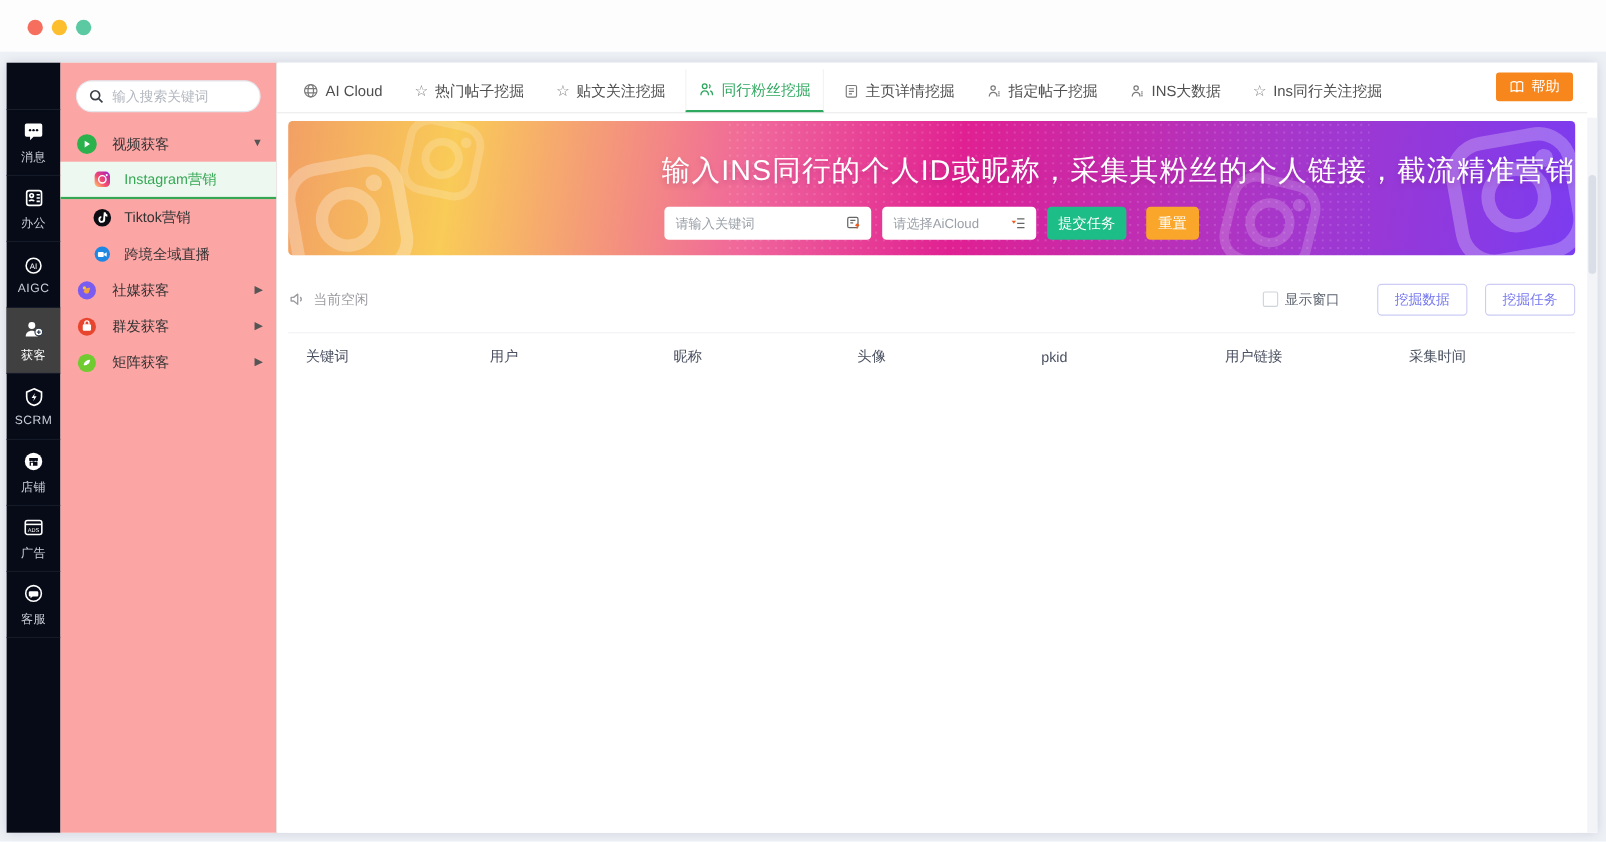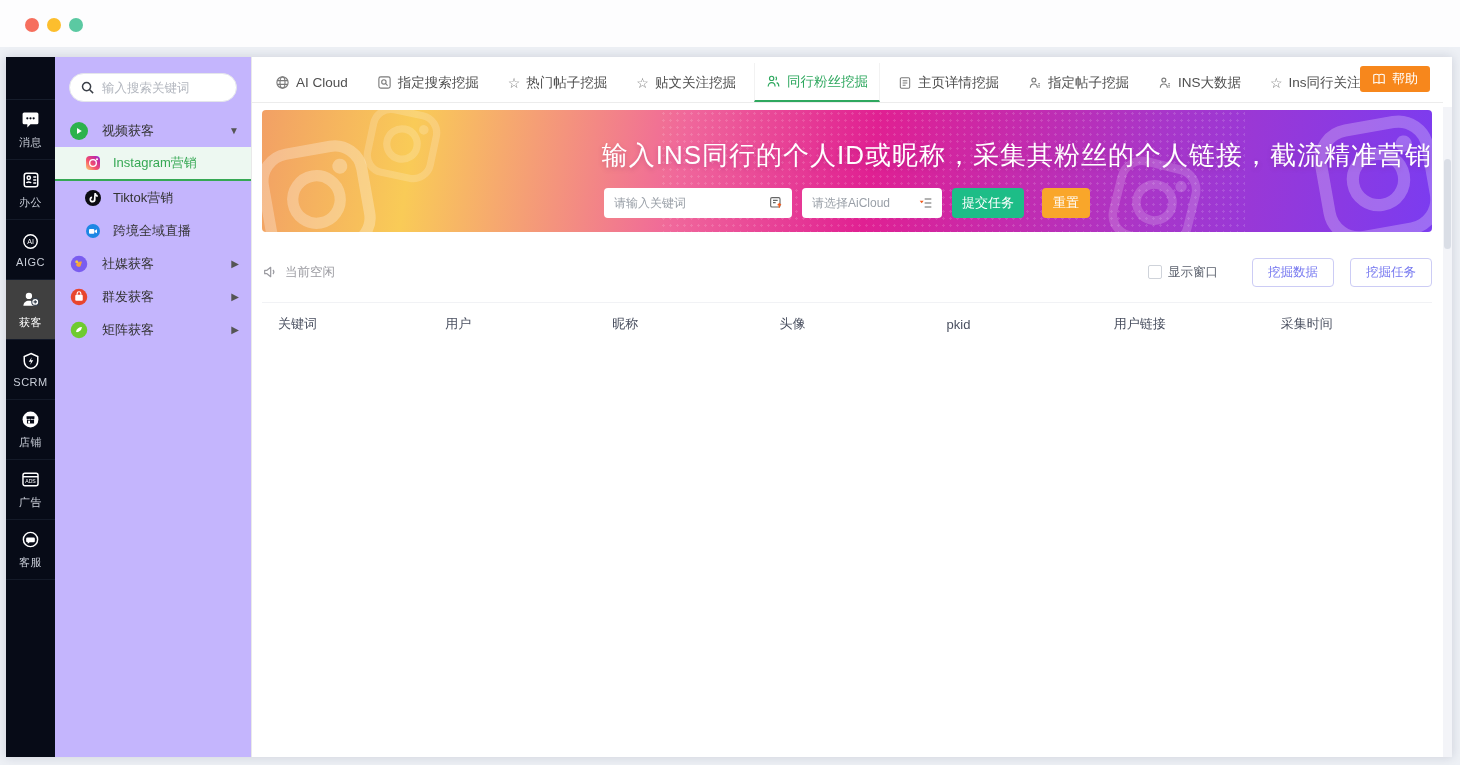--- a/index.html
+++ b/index.html
@@ -19,21 +19,21 @@
   
   .rail { width:49px; background:#070b17; flex:none; display:flex; flex-direction:column; }
   .rail-top { height:43px; border-bottom:1px solid #161d2b; }
   .rail-item { height:60px; display:flex; flex-direction:column; align-items:center; justify-content:center;
                gap:5px; color:#c9ced8; border-bottom:1px solid #141a28; cursor:pointer; }
   .rail-item .ric { width:20px; height:20px; display:flex; align-items:center; justify-content:center; }
   .rail-item .rlabel { font-size:11px; letter-spacing:.5px; }
   .rail-item.active { background:#404040; color:#fff; }
 
   
-  .menu { width:197px; flex:none; background:#c4b5fd; border-right:1px solid #e9e9e9; padding-top:16px; }
+  .menu { width:197px; flex:none; background:#fca5a5; border-right:1px solid #e9e9e9; padding-top:16px; }
   .search-box { margin:0 14px 12px 14px; height:29px; border:1px solid #e4e6eb; border-radius:16px;
                 display:flex; align-items:center; padding:0 10px; gap:7px; background:#fff; }
   .search-box input { border:none; outline:none; width:120px; font-size:12.5px; color:#333; background:transparent; }
   .search-box input::placeholder { color:#b3b7bf; }
   .m-row { height:33px; display:flex; align-items:center; padding:0 12px 0 15px; cursor:pointer; position:relative; font-size:13px; color:#333; }
   .m-row .mic { width:18px; height:18px; flex:none; display:flex; align-items:center; justify-content:center; }
   .m-row .mlabel { margin-left:14px; flex:1; white-space:nowrap; }
   .m-row .caret { color:#555; font-size:10px; }
   .m-row.child { padding-left:30px; }
   .m-row.child .mic{ width:16px; height:16px; }
@@ -306,30 +306,20 @@
     <div class="tabbar">
       <div class="tab">
         <span class="tic">
           <svg width="15" height="15" viewBox="0 0 24 24" fill="none" stroke="currentColor" stroke-width="1.8">
               <circle cx="12" cy="12" r="9"></circle>
               <ellipse cx="12" cy="12" rx="4" ry="9"></ellipse>
               <path d="M3.5 9h17M3.5 15h17"></path>
             </svg>
         </span>
         <span>AI Cloud</span>
-      </div>
-      <div class="tab">
-        <span class="tic">
-          <svg width="15" height="15" viewBox="0 0 24 24" fill="none" stroke="currentColor" stroke-width="1.8">
-              <rect x="3" y="3" width="18" height="18" rx="3"></rect>
-              <circle cx="11" cy="11" r="3.5"></circle>
-              <path d="M13.5 13.5 17 17"></path>
-            </svg>
-        </span>
-        <span>指定搜索挖掘</span>
       </div>
       <div class="tab">
         <span class="tic">☆</span>
         <span>热门帖子挖掘</span>
       </div>
       <div class="tab">
         <span class="tic">☆</span>
         <span>贴文关注挖掘</span>
       </div>
       <div class="tab active">

